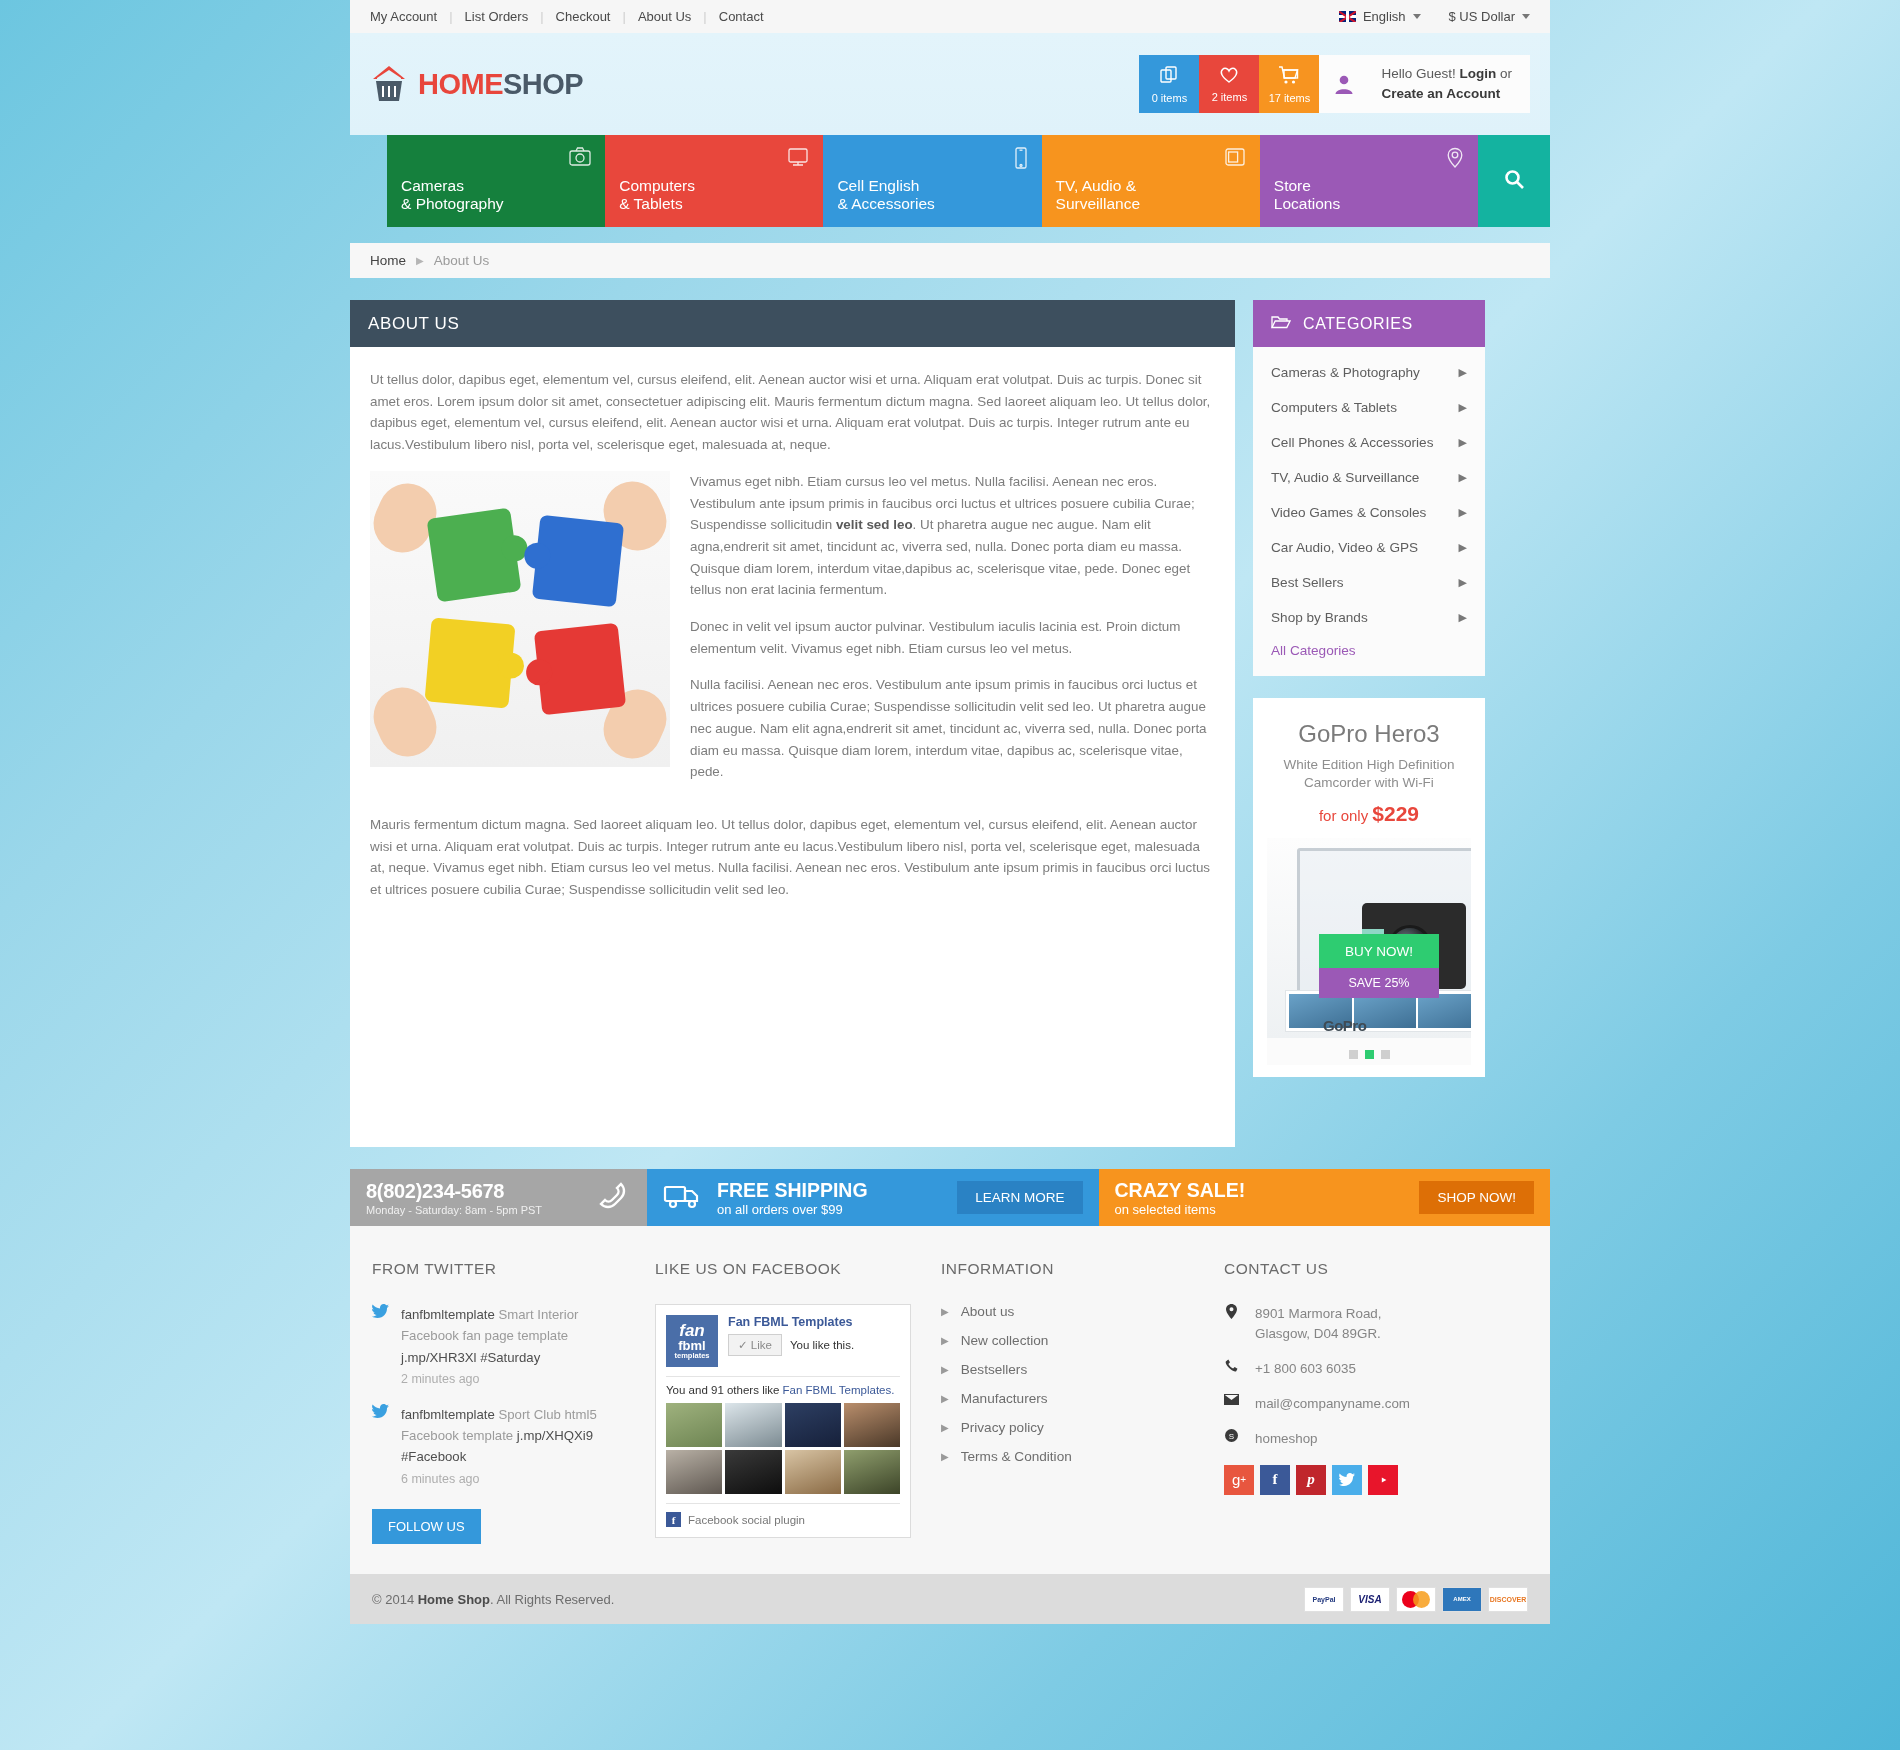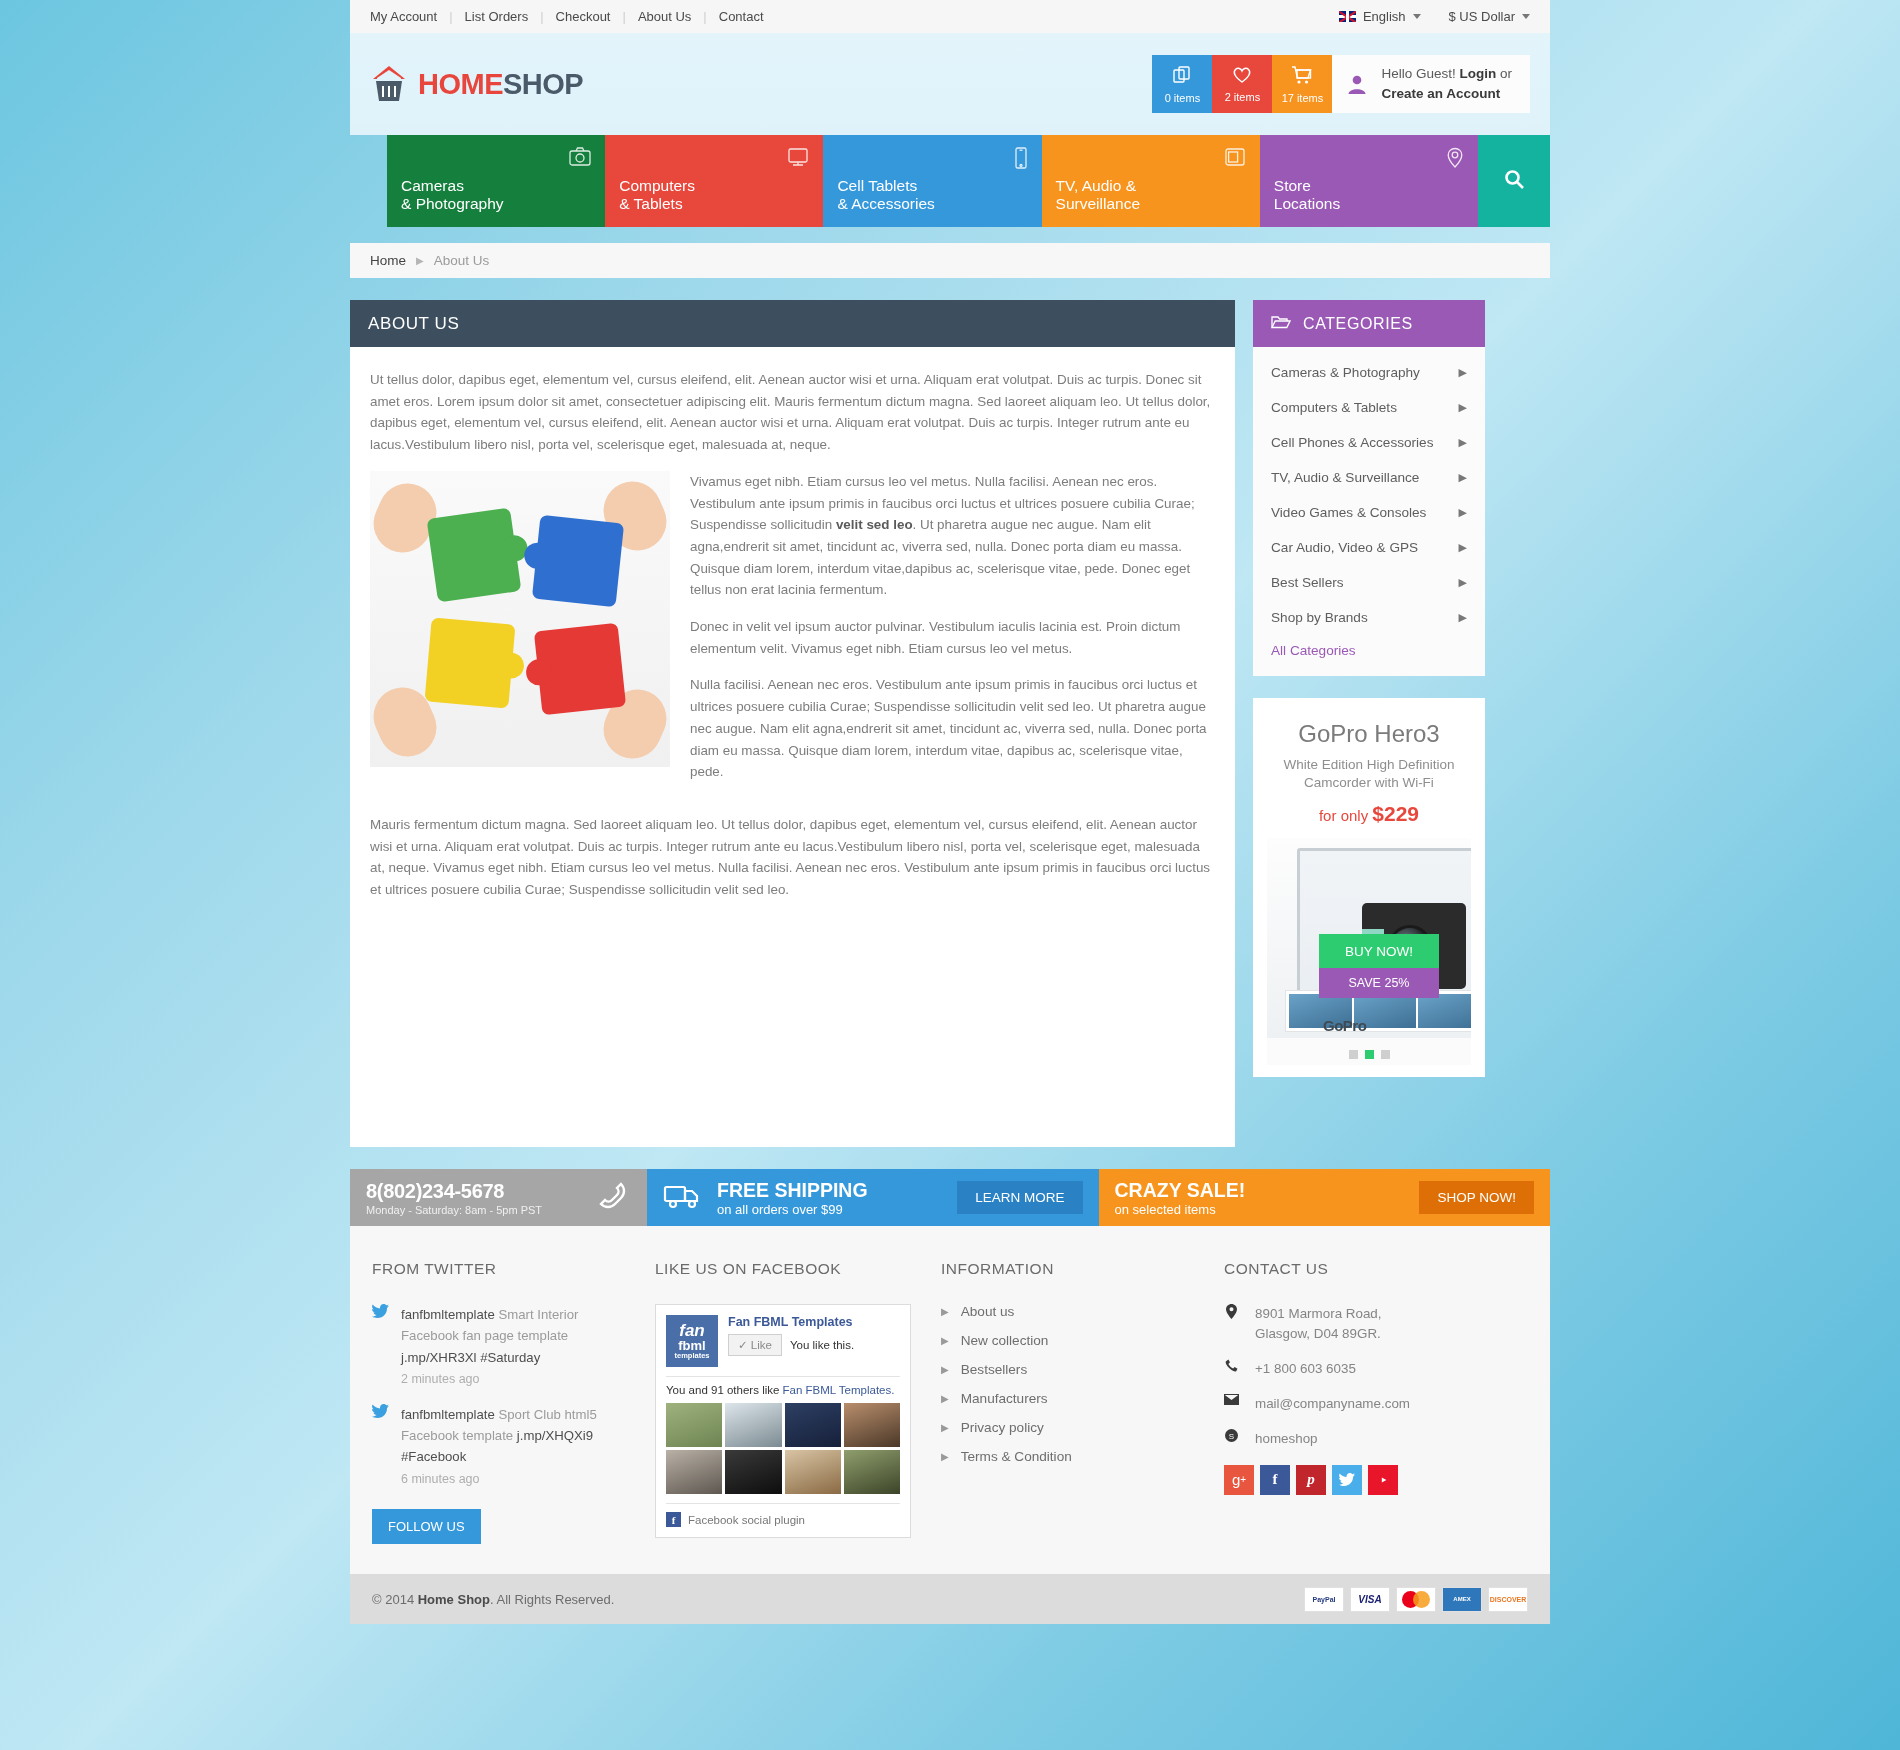--- a/index.html
+++ b/index.html
@@ -53,21 +53,21 @@
   .logo-text .a { color: #e8463c; }
   .logo-text .b { color: #4a5a68; }
 
   .headtools { margin-left: auto; display: flex; align-items: stretch; height: 58px; }
   .htile { width: 60px; display: flex; flex-direction: column; align-items: center; justify-content: center;
            color: #fff; gap: 3px; cursor: pointer; }
   .htile .cnt { font-size: 11px; }
   .htile.compare { background: #3498db; }
   .htile.wish { background: #e8473c; }
   .htile.cart { background: #f79420; }
-  .hello { background: #fcfcfc; padding: 0 18px 0 14px; display: flex; align-items: center; gap: 13px; }
+  .hello { background: #fcfcfc; padding: 0 18px 0 14px; display: flex; align-items: center; gap: 26px; }
   .hello .avatar { width: 22px; height: 22px; position: relative; }
   .hello .txt { font-size: 13.5px; color: #5a5a5a; line-height: 1.45; }
   .hello .txt a { color: #3a3a3a; text-decoration: none; font-weight: bold; }
 
   
   .mainnav { display: flex; height: 92px; }
   .navitem { flex: 1; position: relative; color: #fff; cursor: pointer; padding: 12px 14px; }
   .navitem .lbl { position: absolute; left: 14px; bottom: 14px; font-size: 15.5px; line-height: 1.17; }
   .navitem .ico { position: absolute; right: 14px; top: 12px; opacity: .85; }
   .nv0 { background: #15803d; margin-left: 37px; } .nv1 { background: #e8473c; } .nv2 { background: #3498db; }
@@ -337,21 +337,21 @@
       <span class="lbl"><span>Computers</span><br><span>&amp; Tablets</span></span>
     </div>
     <div class="navitem nv2">
       <span class="ico">
         <svg width="14" height="22" viewBox="0 0 14 22" fill="none" stroke="#fff" stroke-width="1.3">
           <rect x="2" y="1" width="10" height="20" rx="1.6"></rect>
             <path d="M5.5 3.2 H8.5"></path>
             <circle cx="7" cy="18.4" r="1"></circle>
         </svg>
       </span>
-      <span class="lbl"><span>Cell Tablets</span><br><span>&amp; Accessories</span></span>
+      <span class="lbl"><span>Cell English</span><br><span>&amp; Accessories</span></span>
     </div>
     <div class="navitem nv3">
       <span class="ico">
         <svg width="22" height="20" viewBox="0 0 22 20" fill="none" stroke="#fff" stroke-width="1.3">
           <rect x="2" y="2" width="18" height="16" rx="2"></rect>
             <rect x="4.6" y="5" width="9" height="10"></rect>
           <path d="M16.5 5.5 V5.6 M16.5 9 V9.1 M16.5 12.5 V12.6"></path>
         </svg>
       </span>
       <span class="lbl"><span>TV, Audio &amp;</span><br><span>Surveillance</span></span>

